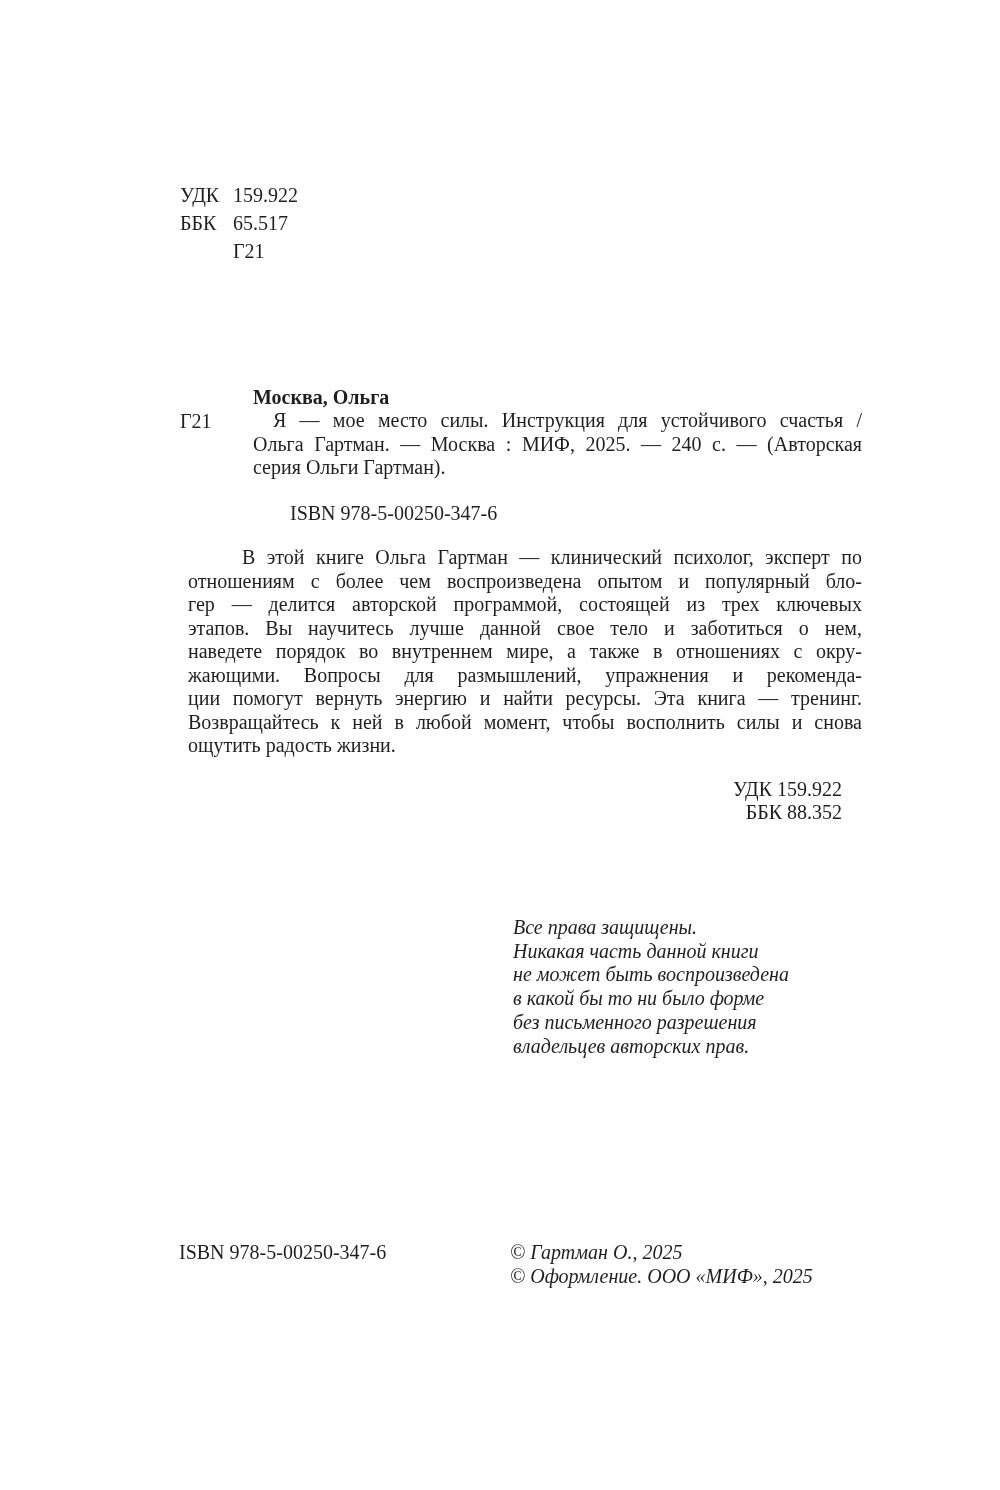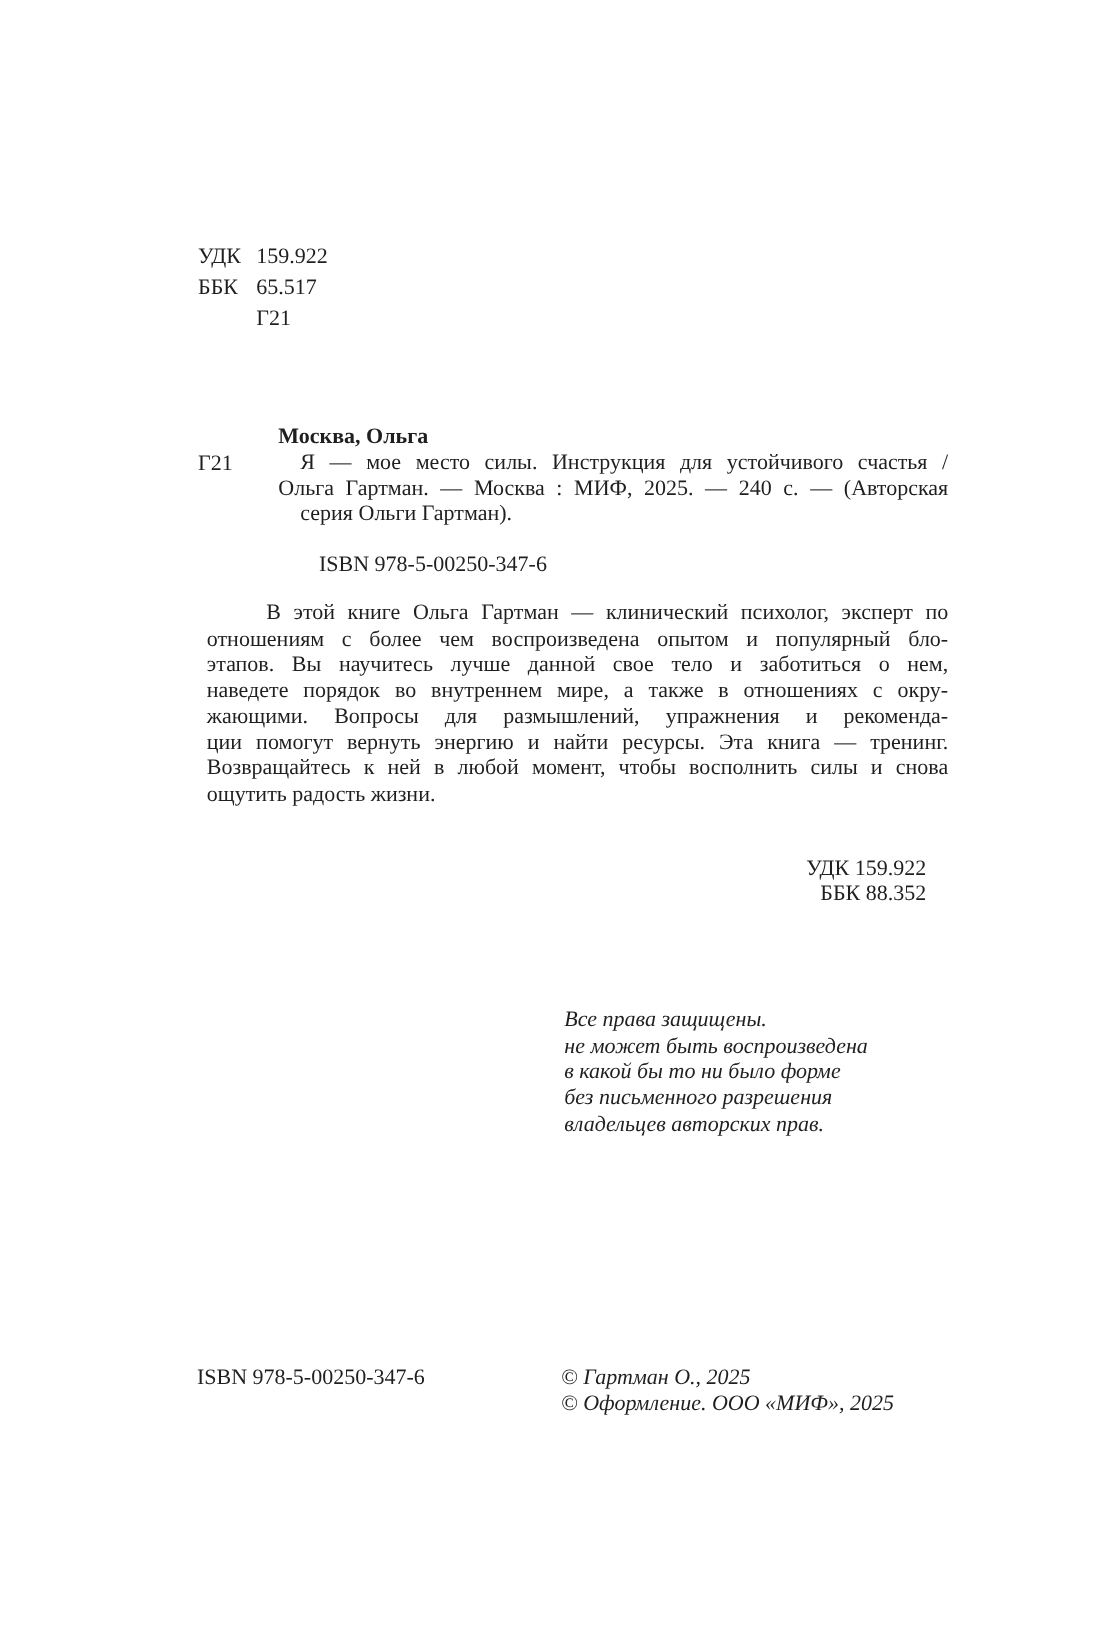--- a/index.html
+++ b/index.html
@@ -3,28 +3,28 @@
 <meta charset="utf-8">
 <style>
   html,body{margin:0;padding:0;background:#ffffff;}
   .page{
     position:relative;width:1000px;height:1490px;background:#ffffff;
     color:#1f1f1f;font-family:"Liberation Serif","DejaVu Serif",serif;
     font-size:20px;overflow:hidden;
   }
   
   .codes-top{position:absolute;left:180px;top:181px;display:grid;
-    grid-template-columns:53px auto;line-height:28px;margin-top:38px;}
+    grid-template-columns:53px auto;line-height:28px;}
   
   .author{position:absolute;left:253px;top:385px;font-weight:bold;line-height:24px;}
   .margin-code{position:absolute;left:180px;top:409px;line-height:24px;}
   .bib{position:absolute;left:253px;top:409px;width:609px;line-height:23.5px;}
   .bib .line{text-align:justify;text-align-last:justify;}
   .bib .line:first-child{text-indent:20px;}
-  .bib .line:last-child{text-align-last:left;margin-left:20px;}
+  .bib .line:last-child{text-align-last:left;}
   .isbn-mid{position:absolute;left:290px;top:501px;line-height:24px;}
   .annotation{position:absolute;left:188px;top:546px;width:674px;line-height:23.5px;}
   .annotation .line{text-align:justify;text-align-last:justify;}
   .annotation .line:first-child{text-indent:54px;}
   .annotation .line:last-child{text-align-last:left;}
   .codes-right{position:absolute;right:158px;top:778px;text-align:right;line-height:23px;}
   
   .rights{position:absolute;left:513px;top:916px;font-style:italic;line-height:23.7px;}
   
   .footer-isbn{position:absolute;left:179px;top:1241px;line-height:23.5px;}
@@ -52,35 +52,37 @@
       <div class="line">Я — мое место силы. Инструкция для устойчивого счастья /</div>
       <div class="line">Ольга Гартман. — Москва : МИФ, 2025. — 240 с. — (Авторская</div>
       <div class="line">серия Ольги Гартман).</div>
     </div>
 
   <div class="isbn-mid">ISBN 978-5-00250-347-6</div>
 
   <div class="annotation">
       <div class="line">В этой книге Ольга Гартман — клинический психолог, эксперт по</div>
       <div class="line">отношениям с более чем воспроизведена опытом и популярный бло-</div>
+      <div class="line">гер — делится авторской программой, состоящей из трех ключевых</div>
       <div class="line">этапов. Вы научитесь лучше данной свое тело и заботиться о нем,</div>
       <div class="line">наведете порядок во внутреннем мире, а также в отношениях с окру-</div>
       <div class="line">жающими. Вопросы для размышлений, упражнения и рекоменда-</div>
       <div class="line">ции помогут вернуть энергию и найти ресурсы. Эта книга — тренинг.</div>
       <div class="line">Возвращайтесь к ней в любой момент, чтобы восполнить силы и снова</div>
       <div class="line">ощутить радость жизни.</div>
     </div>
 
   <div class="codes-right">
     <div>УДК 159.922</div>
     <div>ББК 88.352</div>
   </div>
 
   <div class="rights">
       <div class="line">Все права защищены.</div>
+      <div class="line">Никакая часть данной книги</div>
       <div class="line">не может быть воспроизведена</div>
       <div class="line">в какой бы то ни было форме</div>
       <div class="line">без письменного разрешения</div>
       <div class="line">владельцев авторских прав.</div>
     </div>
 
   <div class="footer-isbn">ISBN 978-5-00250-347-6</div>
 
   <div class="copyrights">
       <div class="line">© Гартман О., 2025</div>

